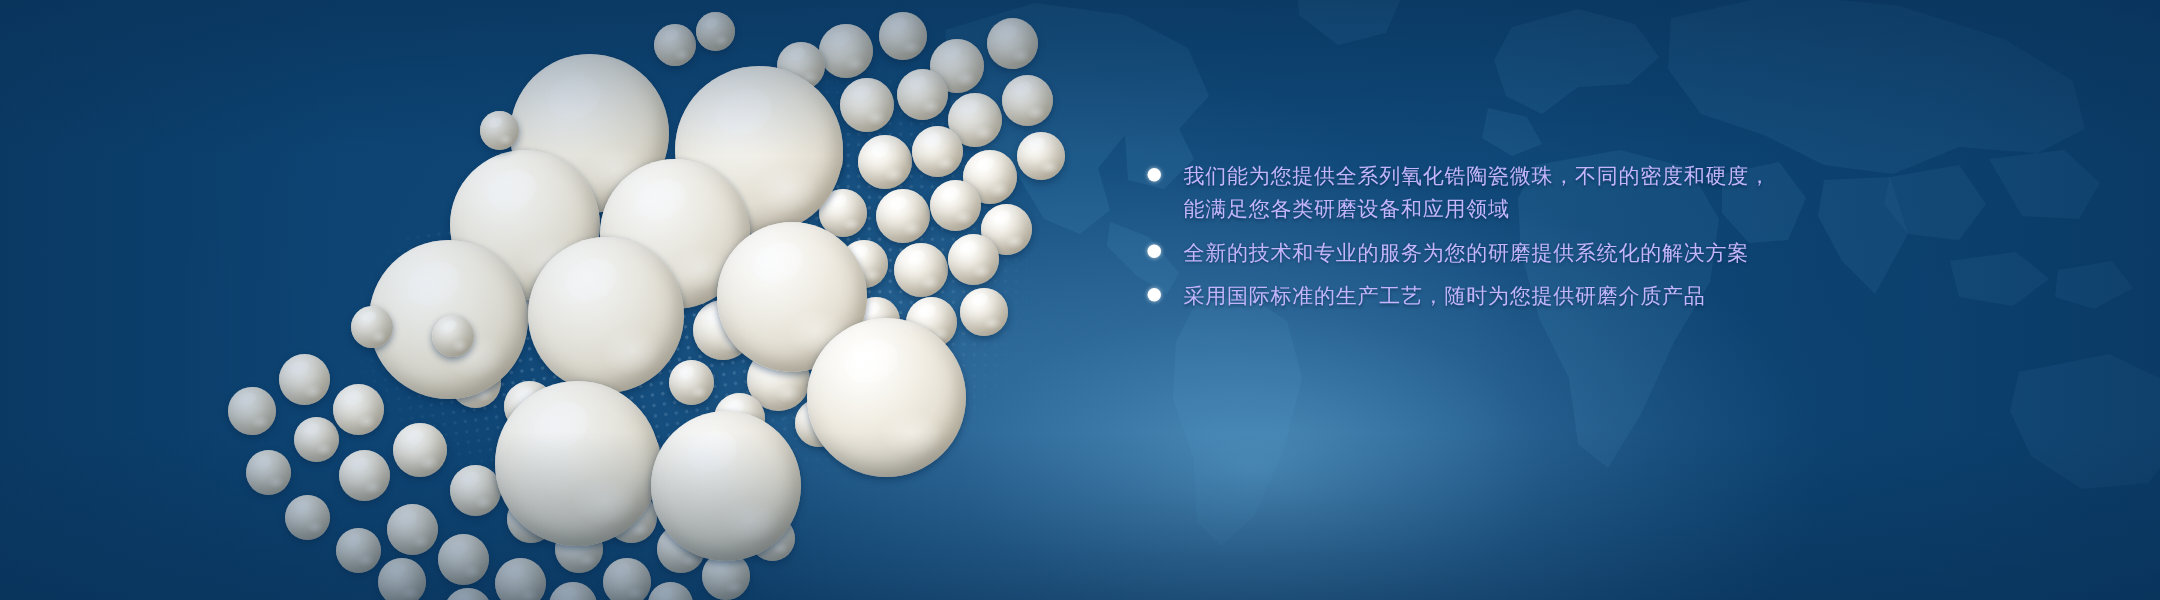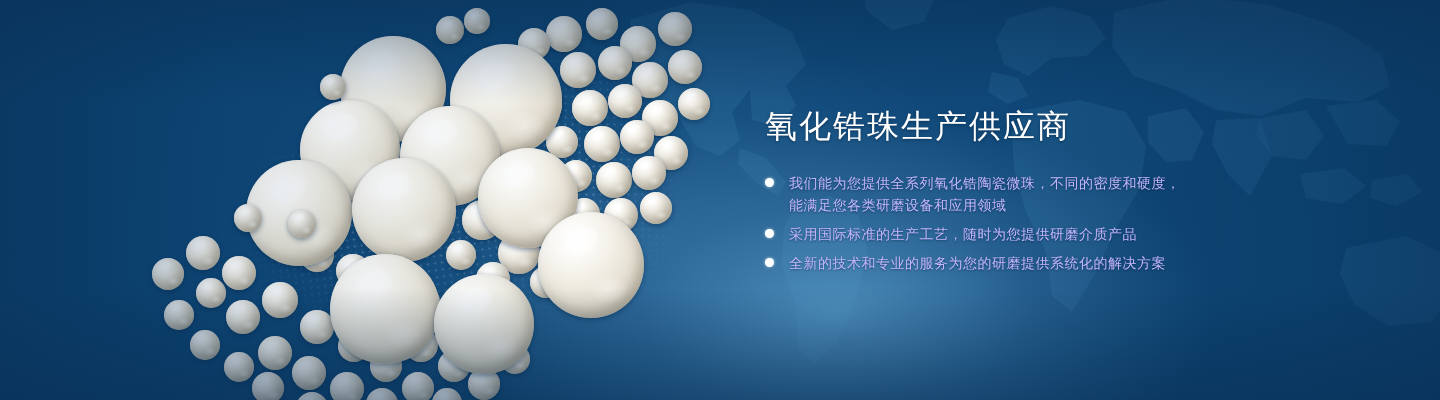--- a/index.html
+++ b/index.html
@@ -322,32 +322,31 @@
     <div class="bead" style="left:288px;top:210px;width:28px;height:28px;"></div>
     <div class="bead" style="left:234px;top:204px;width:28px;height:28px;"></div>
     <div class="bead" style="left:320px;top:74px;width:26px;height:26px;"></div>
     <div class="bead" style="left:436px;top:16px;width:28px;height:28px;"></div>
     <div class="bead" style="left:464px;top:8px;width:26px;height:26px;"></div>
   </div>
 
   <div class="bg-vignette"></div>
 
   <div class="content">
-    <h1 class="headline">氧化锆珠生产供应商</h1>
 
     <ul class="bullets">
       <li>
         <span class="dot"></span>
         <span>我们能为您提供全系列氧化锆陶瓷微珠，不同的密度和硬度，</span>
         <span class="l2">能满足您各类研磨设备和应用领域</span>
       </li>
       <li>
         <span class="dot"></span>
-        <span>采用国际标准的生产工艺，随时为您提供研磨介质产品</span>
+        <span>全新的技术和专业的服务为您的研磨提供系统化的解决方案</span>
       </li>
       <li>
         <span class="dot"></span>
-        <span>全新的技术和专业的服务为您的研磨提供系统化的解决方案</span>
+        <span>采用国际标准的生产工艺，随时为您提供研磨介质产品</span>
       </li>
     </ul>
   </div>
 
 </div>
 
 </body></html>

